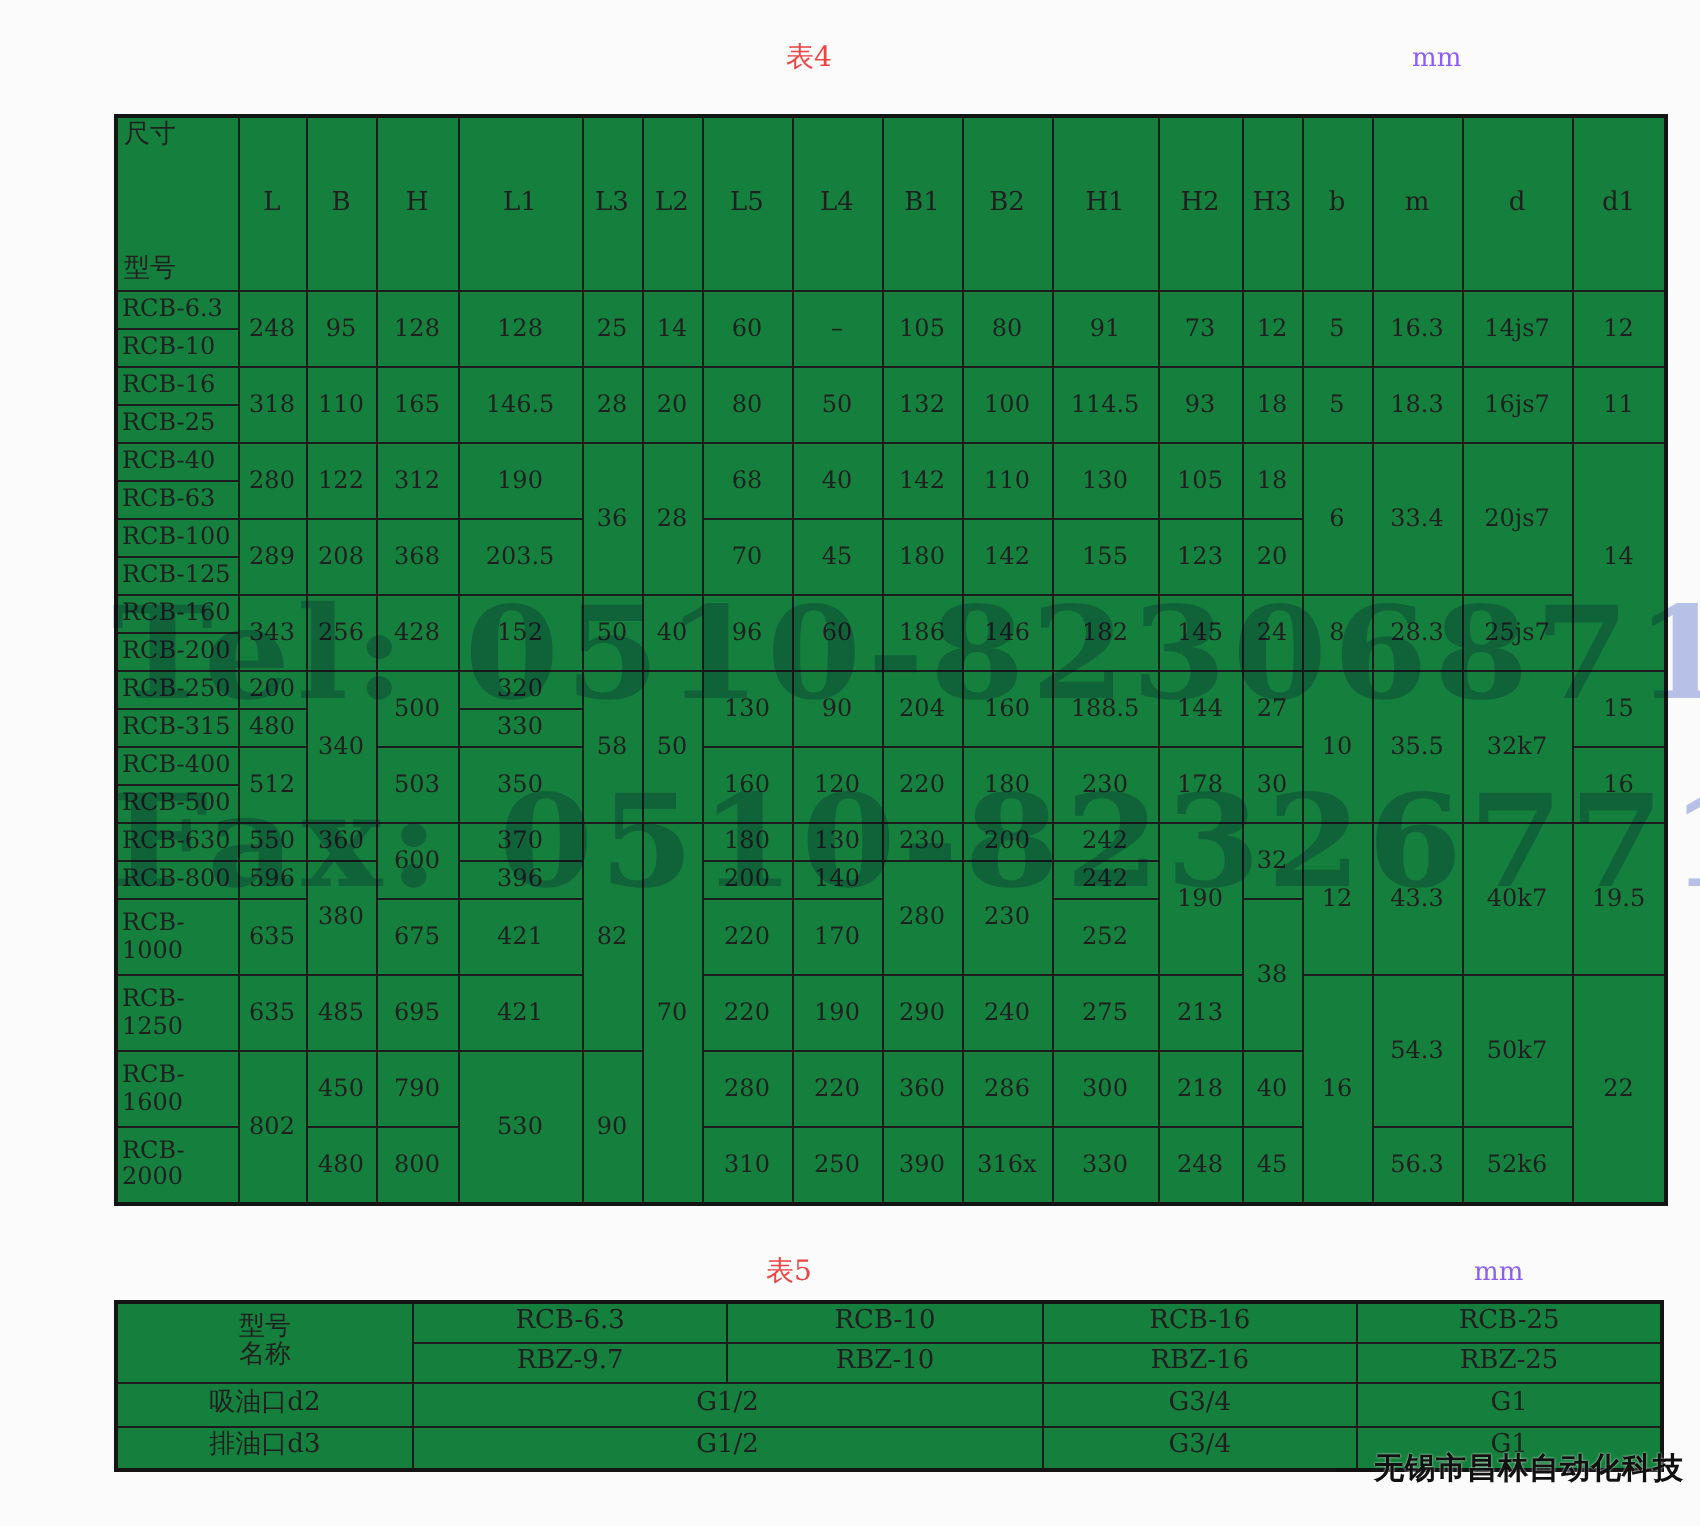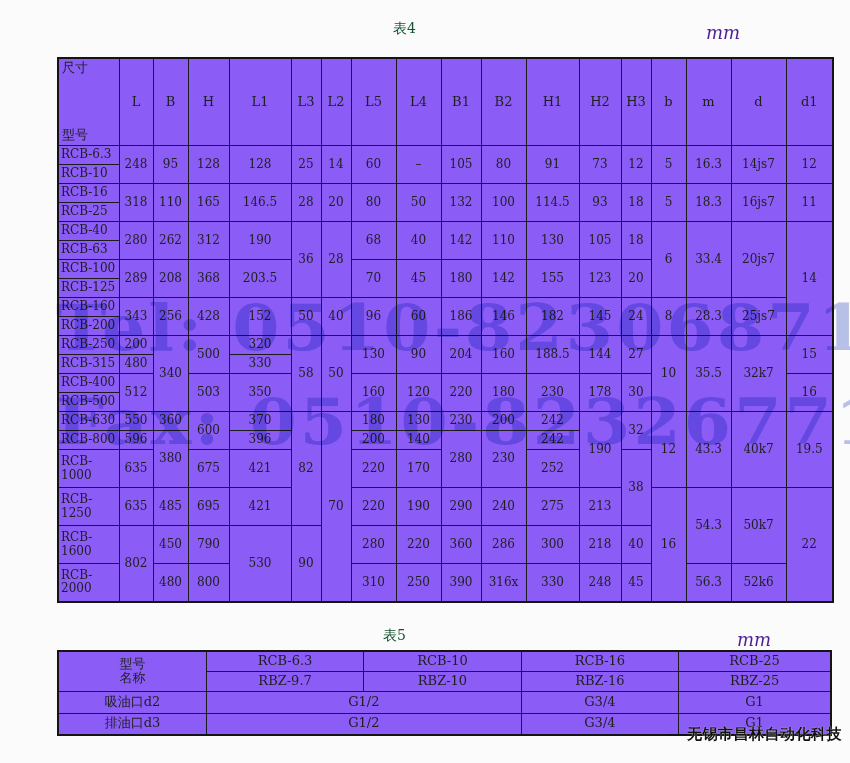--- a/index.html
+++ b/index.html
@@ -1,24 +1,24 @@
 <!DOCTYPE html>
 <html><head>
 <meta charset="utf-8">
 <style>
   html,body { margin:0; padding:0; }
   body {
     width:850px; height:763px; position:relative; overflow:hidden;
     background:#fbfbfb;
     font-family:"DejaVu Serif","Liberation Serif",serif;
   }
-  .title { position:absolute; font-size:14px; color:#14532d; }
-  .unit  { position:absolute; font-size:18px; color:#4c1d95;font-style:italic; }
-
-  table { border-collapse:collapse; table-layout:fixed; position:absolute; background:#8b5cf6; }
+  .title { position:absolute; font-size:14px; color:#ef4444; }
+  .unit  { position:absolute; font-size:13px; color:#8b5cf6; }
+
+  table { border-collapse:collapse; table-layout:fixed; position:absolute; background:#15803d; }
   table.t4 { left:57px; top:57px; border:2px solid #141414; }
   table.t5 { left:57px; top:650px; border:2px solid #141414; width:775px; }
   td {
     border:1px solid #1c1c1c; font-size:12px; color:#1f1f1f;
     text-align:center; padding:0 1px; overflow:hidden;
     white-space:pre-line; line-height:1.12;
   }
   .t4 tr { height:19px; }
   .t4 tr.hdr-row { height:86px; }
   td.model { text-align:left; padding-left:2px; }
@@ -136,21 +136,21 @@
         <td rowspan="2" class="data">18.3</td>
         <td rowspan="2" class="data">16js7</td>
         <td rowspan="2" class="data">11</td>
       </tr>
       <tr>
         <td class="model">RCB-25</td>
       </tr>
       <tr>
         <td class="model">RCB-40</td>
         <td rowspan="2" class="data">280</td>
-        <td rowspan="2" class="data">262</td>
+        <td rowspan="2" class="data">122</td>
         <td rowspan="2" class="data">312</td>
         <td rowspan="2" class="data">190</td>
         <td rowspan="4" class="data">36</td>
         <td rowspan="4" class="data">28</td>
         <td rowspan="2" class="data">68</td>
         <td rowspan="2" class="data">40</td>
         <td rowspan="2" class="data">142</td>
         <td rowspan="2" class="data">110</td>
         <td rowspan="2" class="data">130</td>
         <td rowspan="2" class="data">105</td>

